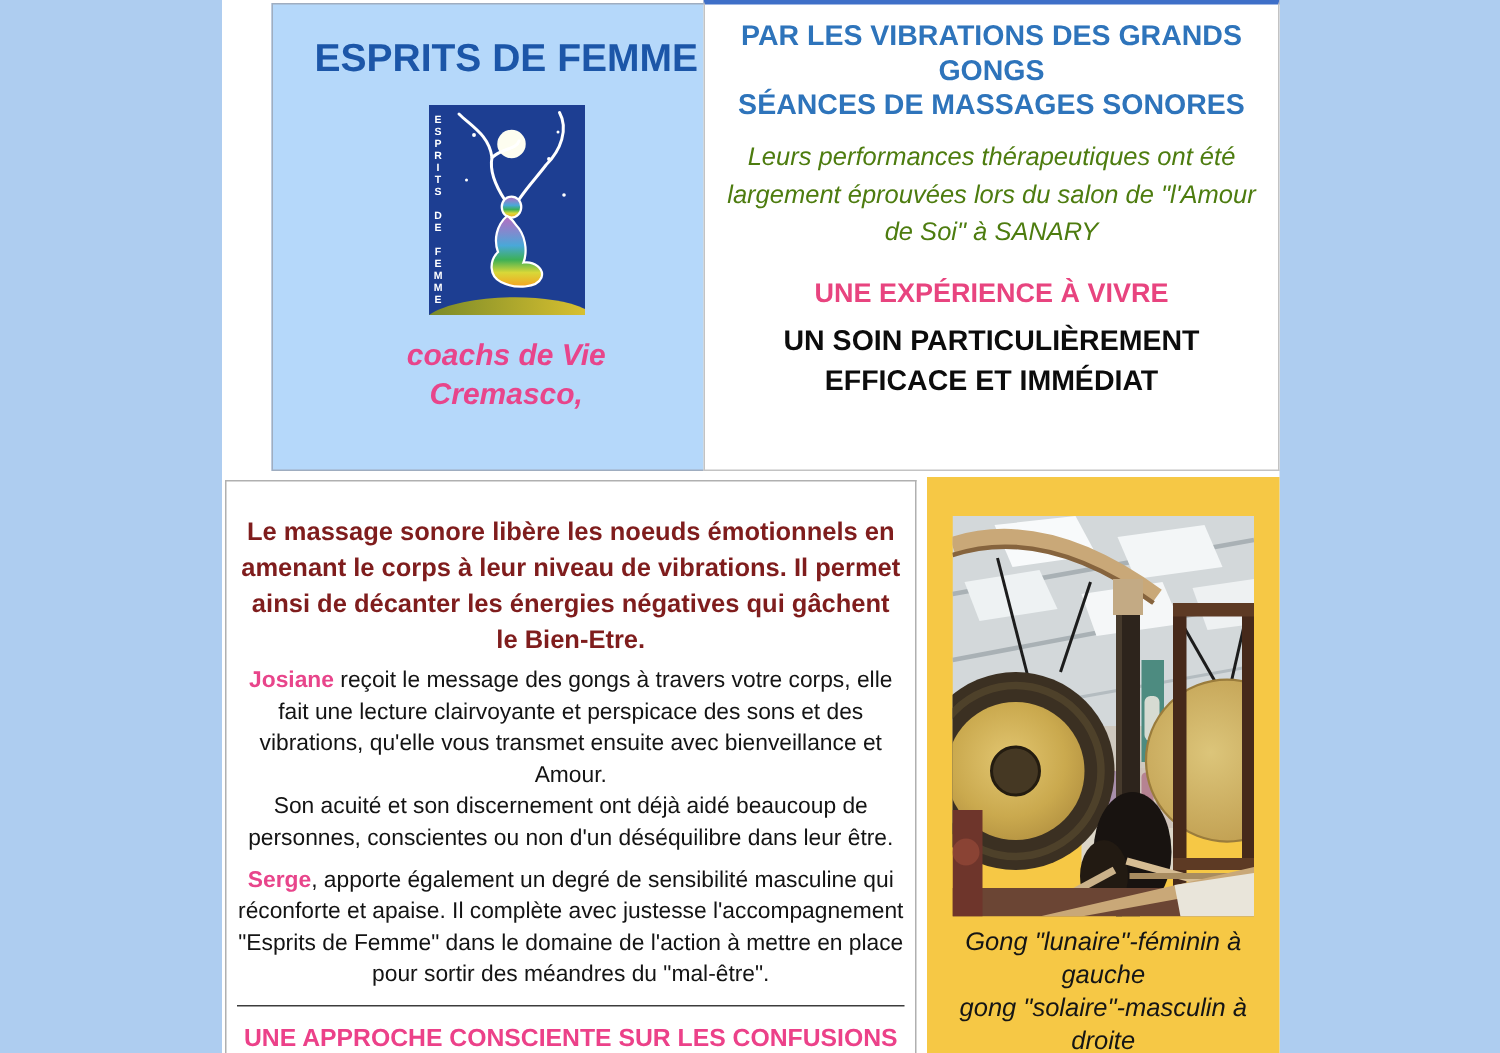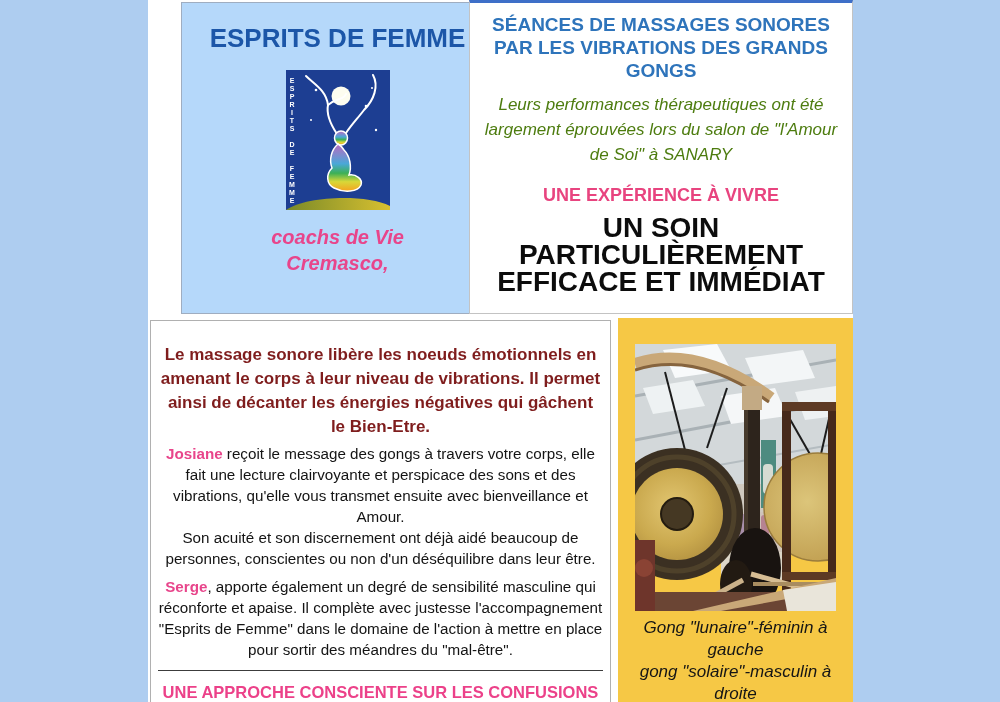--- a/index.html
+++ b/index.html
@@ -23,21 +23,21 @@
   .avec-label{font-size:13px;color:#111;font-style:normal;}
   .pink-names{color:#e8458b;font-weight:bold;font-style:italic;font-size:20px;}
 
   
   .box-tr{position:absolute;left:321px;top:0;width:384px;height:314px;
     background:#ffffff;border:1px solid #c3c3c3;border-top:3px solid #3e6fc8;
     box-sizing:border-box;text-align:center;}
   .intro-heading{margin-top:10px;font-size:19px;font-weight:bold;color:#2e74bb;line-height:23px;}
   .intro-sub{margin:10px 14px 0;font-size:17px;font-style:italic;color:#4d7c0f;line-height:25px;}
   .exp-heading{margin-top:18px;font-size:18px;font-weight:bold;color:#e8447f;}
-  .soin-heading{margin:8px auto 0;max-width:330px;font-size:28px;font-weight:bold;color:#0c0c0c;line-height:27px;}
+  .soin-heading{margin:8px auto 0;max-width:330px;font-size:19px;font-weight:bold;color:#0c0c0c;line-height:27px;}
   .testi-link{display:inline-block;margin-top:34px;font-size:16px;font-style:italic;color:#2e3ecf;text-decoration:none;cursor:pointer;}
 
   
   .box-bl{position:absolute;left:2px;top:320px;width:461px;height:382px;
     background:#ffffff;border:1px solid #b0b0b0;border-bottom:none;
     box-sizing:border-box;text-align:center;}
   .lead{margin:22px 8px 0;font-size:17px;font-weight:bold;color:#7f1d1d;line-height:24px;}
   .para{margin:4px 4px 0;font-size:15.2px;color:#141414;line-height:21px;}
   .para.serge{margin-top:7px;}
   .pink-name{color:#e8458b;font-weight:bold;}
@@ -98,22 +98,22 @@
     </div>
 
     <div class="avec-block">
       <div class="pink-names">coachs de Vie</div>
       <div class="pink-names">Cremasco,</div>
     </div>
   </div>
 
   <div class="box-tr">
     <div class="intro-heading">
+      <div>PAR LES VIBRATIONS DES GRANDS GONGS</div>
       <div>SÉANCES DE MASSAGES SONORES</div>
-      <div>PAR LES VIBRATIONS DES GRANDS GONGS</div>
     </div>
     <div class="intro-sub">Leurs performances thérapeutiques ont été largement éprouvées lors du salon de "l'Amour de Soi" à SANARY</div>
     <div class="exp-heading">UNE EXPÉRIENCE À VIVRE</div>
     <div class="soin-heading">UN SOIN PARTICULIÈREMENT EFFICACE ET IMMÉDIAT</div>
   </div>
 
   <div class="box-bl">
     <div class="lead">Le massage sonore libère les noeuds émotionnels en amenant le corps à leur niveau de vibrations. Il permet ainsi de décanter les énergies négatives qui gâchent le Bien-Etre.</div>
 
     <div class="para">

